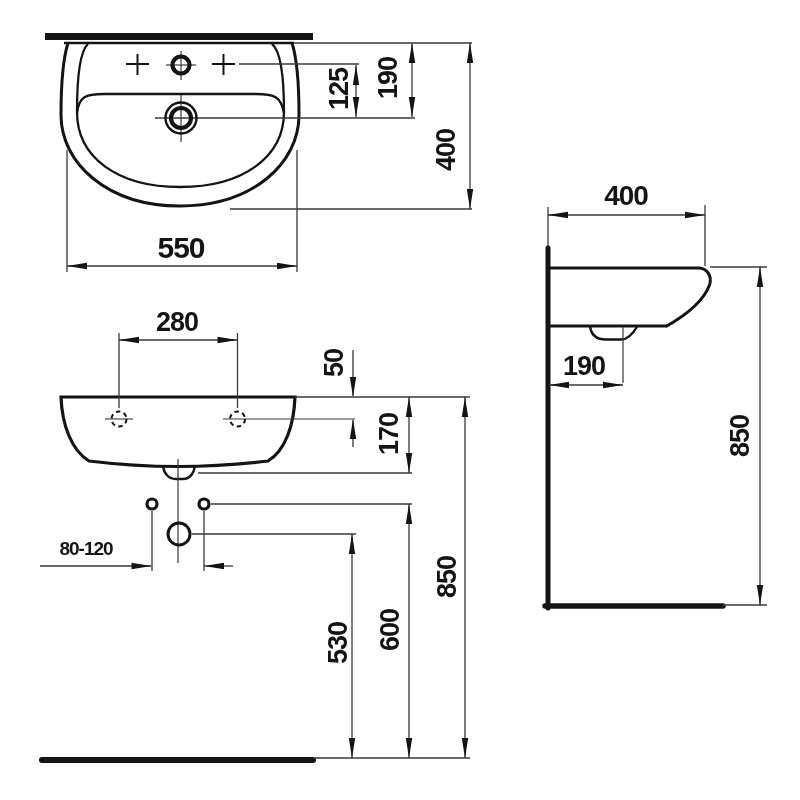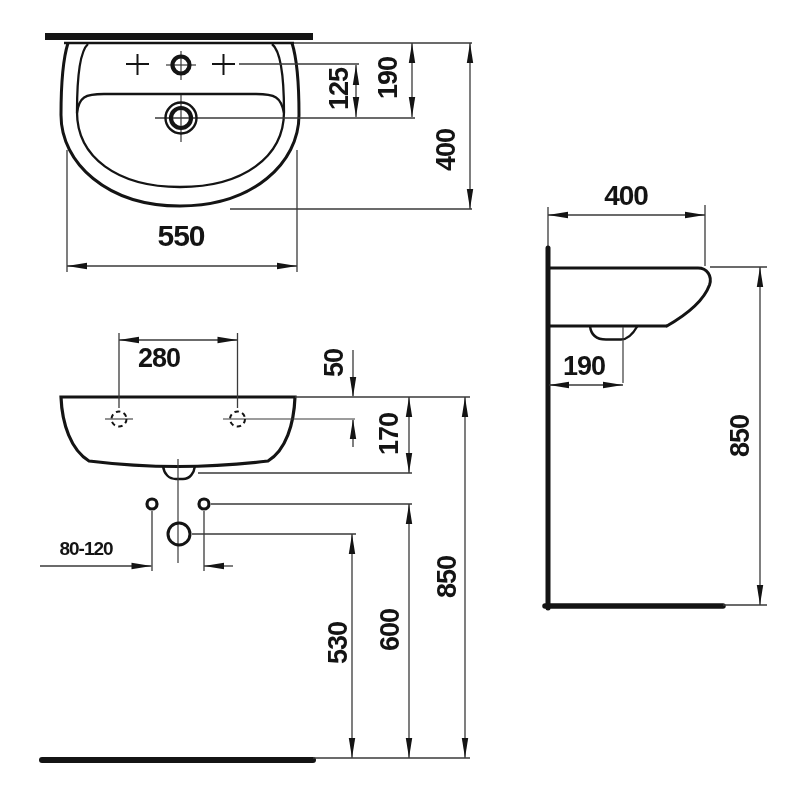--- a/index.html
+++ b/index.html
@@ -188,25 +188,25 @@
 
     <g stroke-width="1.3" stroke="#3a3a3a">
       <line x1="710" y1="267" x2="767" y2="267"></line>
       <line x1="760" y1="267" x2="760" y2="605"></line>
       <polygon points="760,267 756.8,287 763.2,287" fill="#141414" stroke="none"></polygon>
       <polygon points="760,605 756.8,585 763.2,585" fill="#141414" stroke="none"></polygon>
     </g>
   </g>
 </svg>
 
-<div class="dim-label fs30" style="left:181px;top:236px;">550</div>
+<div class="dim-label fs30" style="left:181px;top:248px;">550</div>
 <div class="dim-label rot fs27" style="left:339px;top:89px;">125</div>
 <div class="dim-label rot fs27" style="left:388px;top:78px;">190</div>
 <div class="dim-label rot fs27" style="left:446px;top:150px;">400</div>
-<div class="dim-label fs27" style="left:159px;top:322px;margin-top:36px;">280</div>
+<div class="dim-label fs27" style="left:177px;top:322px;">280</div>
 <div class="dim-label rot fs27" style="left:334px;top:363px;">50</div>
 <div class="dim-label rot fs27" style="left:389px;top:434px;">170</div>
 <div class="dim-label fs29" style="left:86px;top:548px;">80-120</div>
 <div class="dim-label rot fs27" style="left:338px;top:643px;">530</div>
 <div class="dim-label rot fs27" style="left:390px;top:630px;">600</div>
 <div class="dim-label rot fs27" style="left:447px;top:577px;">850</div>
 <div class="dim-label fs28" style="left:626px;top:196px;">400</div>
 <div class="dim-label fs27" style="left:584px;top:366px;">190</div>
 <div class="dim-label rot fs27" style="left:740px;top:436px;">850</div>
 

